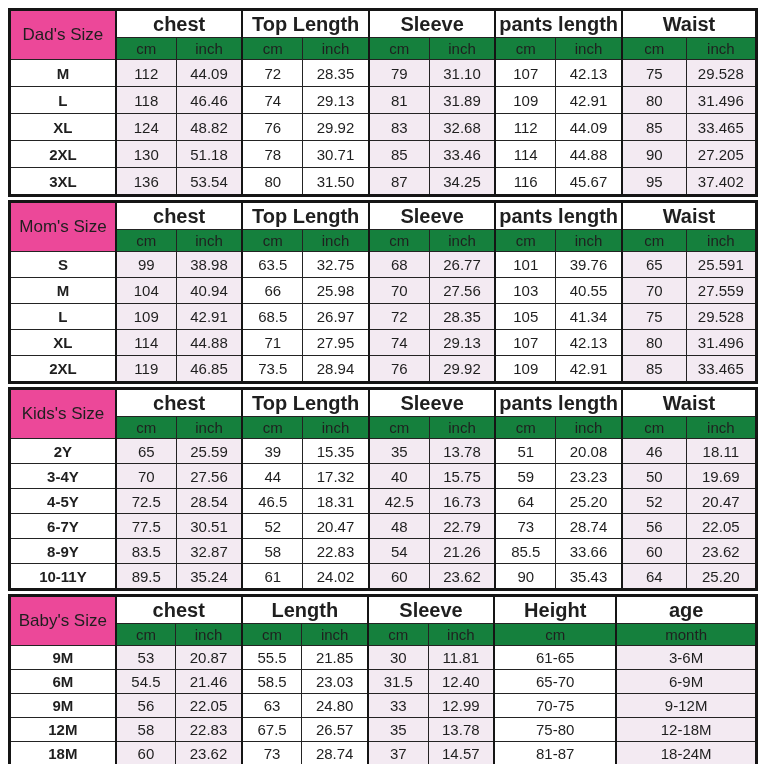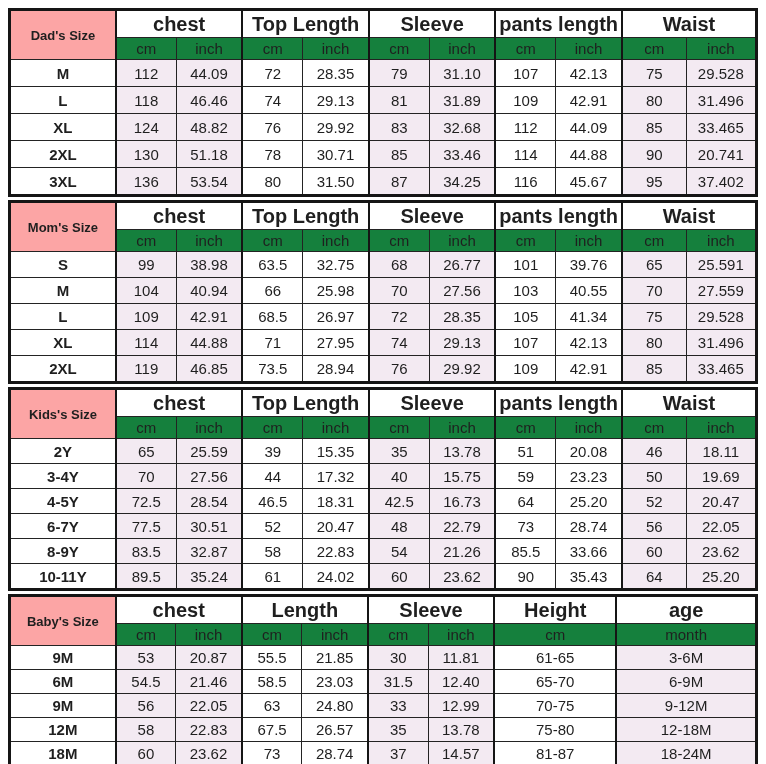--- a/index.html
+++ b/index.html
@@ -24,24 +24,24 @@
   table.size-table th,
   table.size-table td {
     border: 1px solid #232323;
     text-align: center;
     vertical-align: middle;
     padding: 0 1px;
     overflow: hidden;
     white-space: nowrap;
   }
   th.sec-label {
-    font-weight: bold;
-    font-size: 13px;
+    font-weight: normal;
+    font-size: 17px;
     border-right: 2px solid #151515;
-    background: #fca5a5;
+    background: #ec4899;
   }
   th.group-head {
     font-weight: bold;
     font-size: 20px;
     height: 26px;
     background: #ffffff;
   }
   th.subhead {
     font-weight: normal;
     font-size: 15px;
@@ -142,21 +142,21 @@
             <td class="size-cell">2XL</td>
             <td class="value-cell shaded group-start">130</td>
             <td class="value-cell shaded">51.18</td>
             <td class="value-cell group-start">78</td>
             <td class="value-cell">30.71</td>
             <td class="value-cell shaded group-start">85</td>
             <td class="value-cell shaded">33.46</td>
             <td class="value-cell group-start">114</td>
             <td class="value-cell">44.88</td>
             <td class="value-cell shaded group-start">90</td>
-            <td class="value-cell shaded">20.741</td>
+            <td class="value-cell shaded">27.205</td>
           </tr>
           <tr>
             <td class="size-cell">3XL</td>
             <td class="value-cell shaded group-start">136</td>
             <td class="value-cell shaded">53.54</td>
             <td class="value-cell group-start">80</td>
             <td class="value-cell">31.50</td>
             <td class="value-cell shaded group-start">87</td>
             <td class="value-cell shaded">34.25</td>
             <td class="value-cell group-start">116</td>

